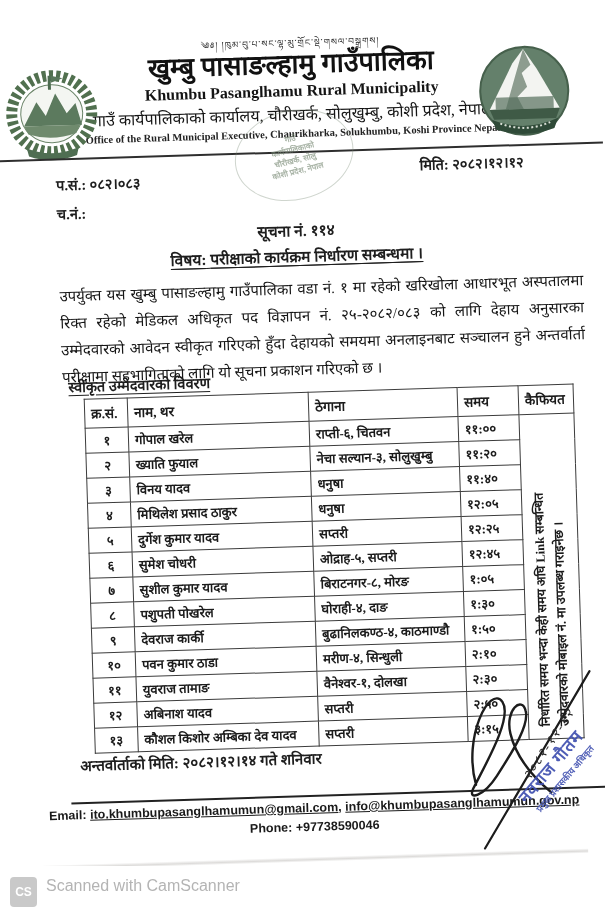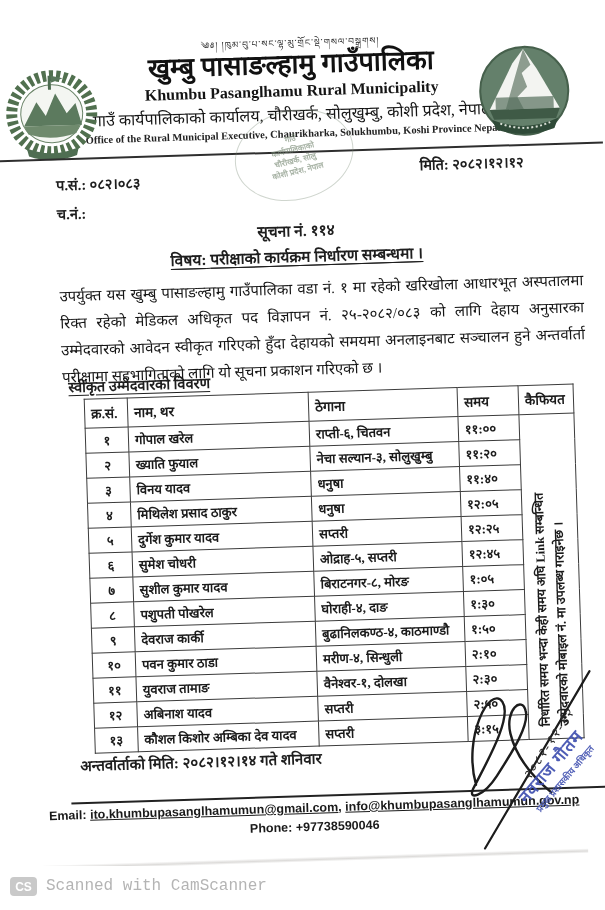--- a/index.html
+++ b/index.html
@@ -72,24 +72,24 @@
   .footer-rule{top:795px;left:60px;width:552px;border-top:2px solid #222;}
   .email-line{top:801px;left:0;right:0;text-align:center;font-family:"Liberation Sans",sans-serif;font-size:12.5px;font-weight:bold;color:#1a1a1a;}
   .email-line a{color:#1a1a1a;text-decoration:underline;}
   .phone-line{top:820px;left:0;right:0;text-align:center;font-family:"Liberation Sans",sans-serif;font-size:12.5px;font-weight:bold;color:#1a1a1a;}
 
   .paper-edge{top:857px;left:30px;width:545px;height:5px;
     background:linear-gradient(to bottom,rgba(0,0,0,0) 0%,rgba(120,115,108,.25) 55%,rgba(0,0,0,0) 100%);}
 
   
   .scanbar{position:absolute;left:0;right:0;bottom:0;height:44px;background:#fff;z-index:10;}
-  .cs-badge{position:absolute;left:10px;top:11px;width:27px;height:19px;border-radius:4px;
+  .cs-badge{position:absolute;left:10px;top:11px;width:27px;height:30px;border-radius:4px;
     background:#c9c9c9;color:#fff;font-family:"Liberation Sans",sans-serif;font-size:12px;font-weight:bold;
     display:flex;align-items:center;justify-content:center;}
-  .cs-label{position:absolute;left:46px;top:11px;font-family:Liberation Mono, monospace;font-size:16px;color:#b4b4b4;}
+  .cs-label{position:absolute;left:46px;top:11px;font-family:Liberation Sans, sans-serif;font-size:16px;color:#b4b4b4;}
 </style>
 </head>
 <body>
 
 <div class="doc">
 
   <div class="abs tibetan">༄༅། །ཁུམ་བུ་པ་སང་ལྷ་མུ་གྲོང་སྡེ་གསལ་བསྒྲགས།</div>
   <div class="abs title-np">खुम्बु पासाङल्हामु गाउँपालिका</div>
   <div class="abs title-en">Khumbu Pasanglhamu Rural Municipality</div>
   <div class="abs addr-np">गाउँ कार्यपालिकाको कार्यालय, चौरीखर्क, सोलुखुम्बु, कोशी प्रदेश, नेपाल</div>

